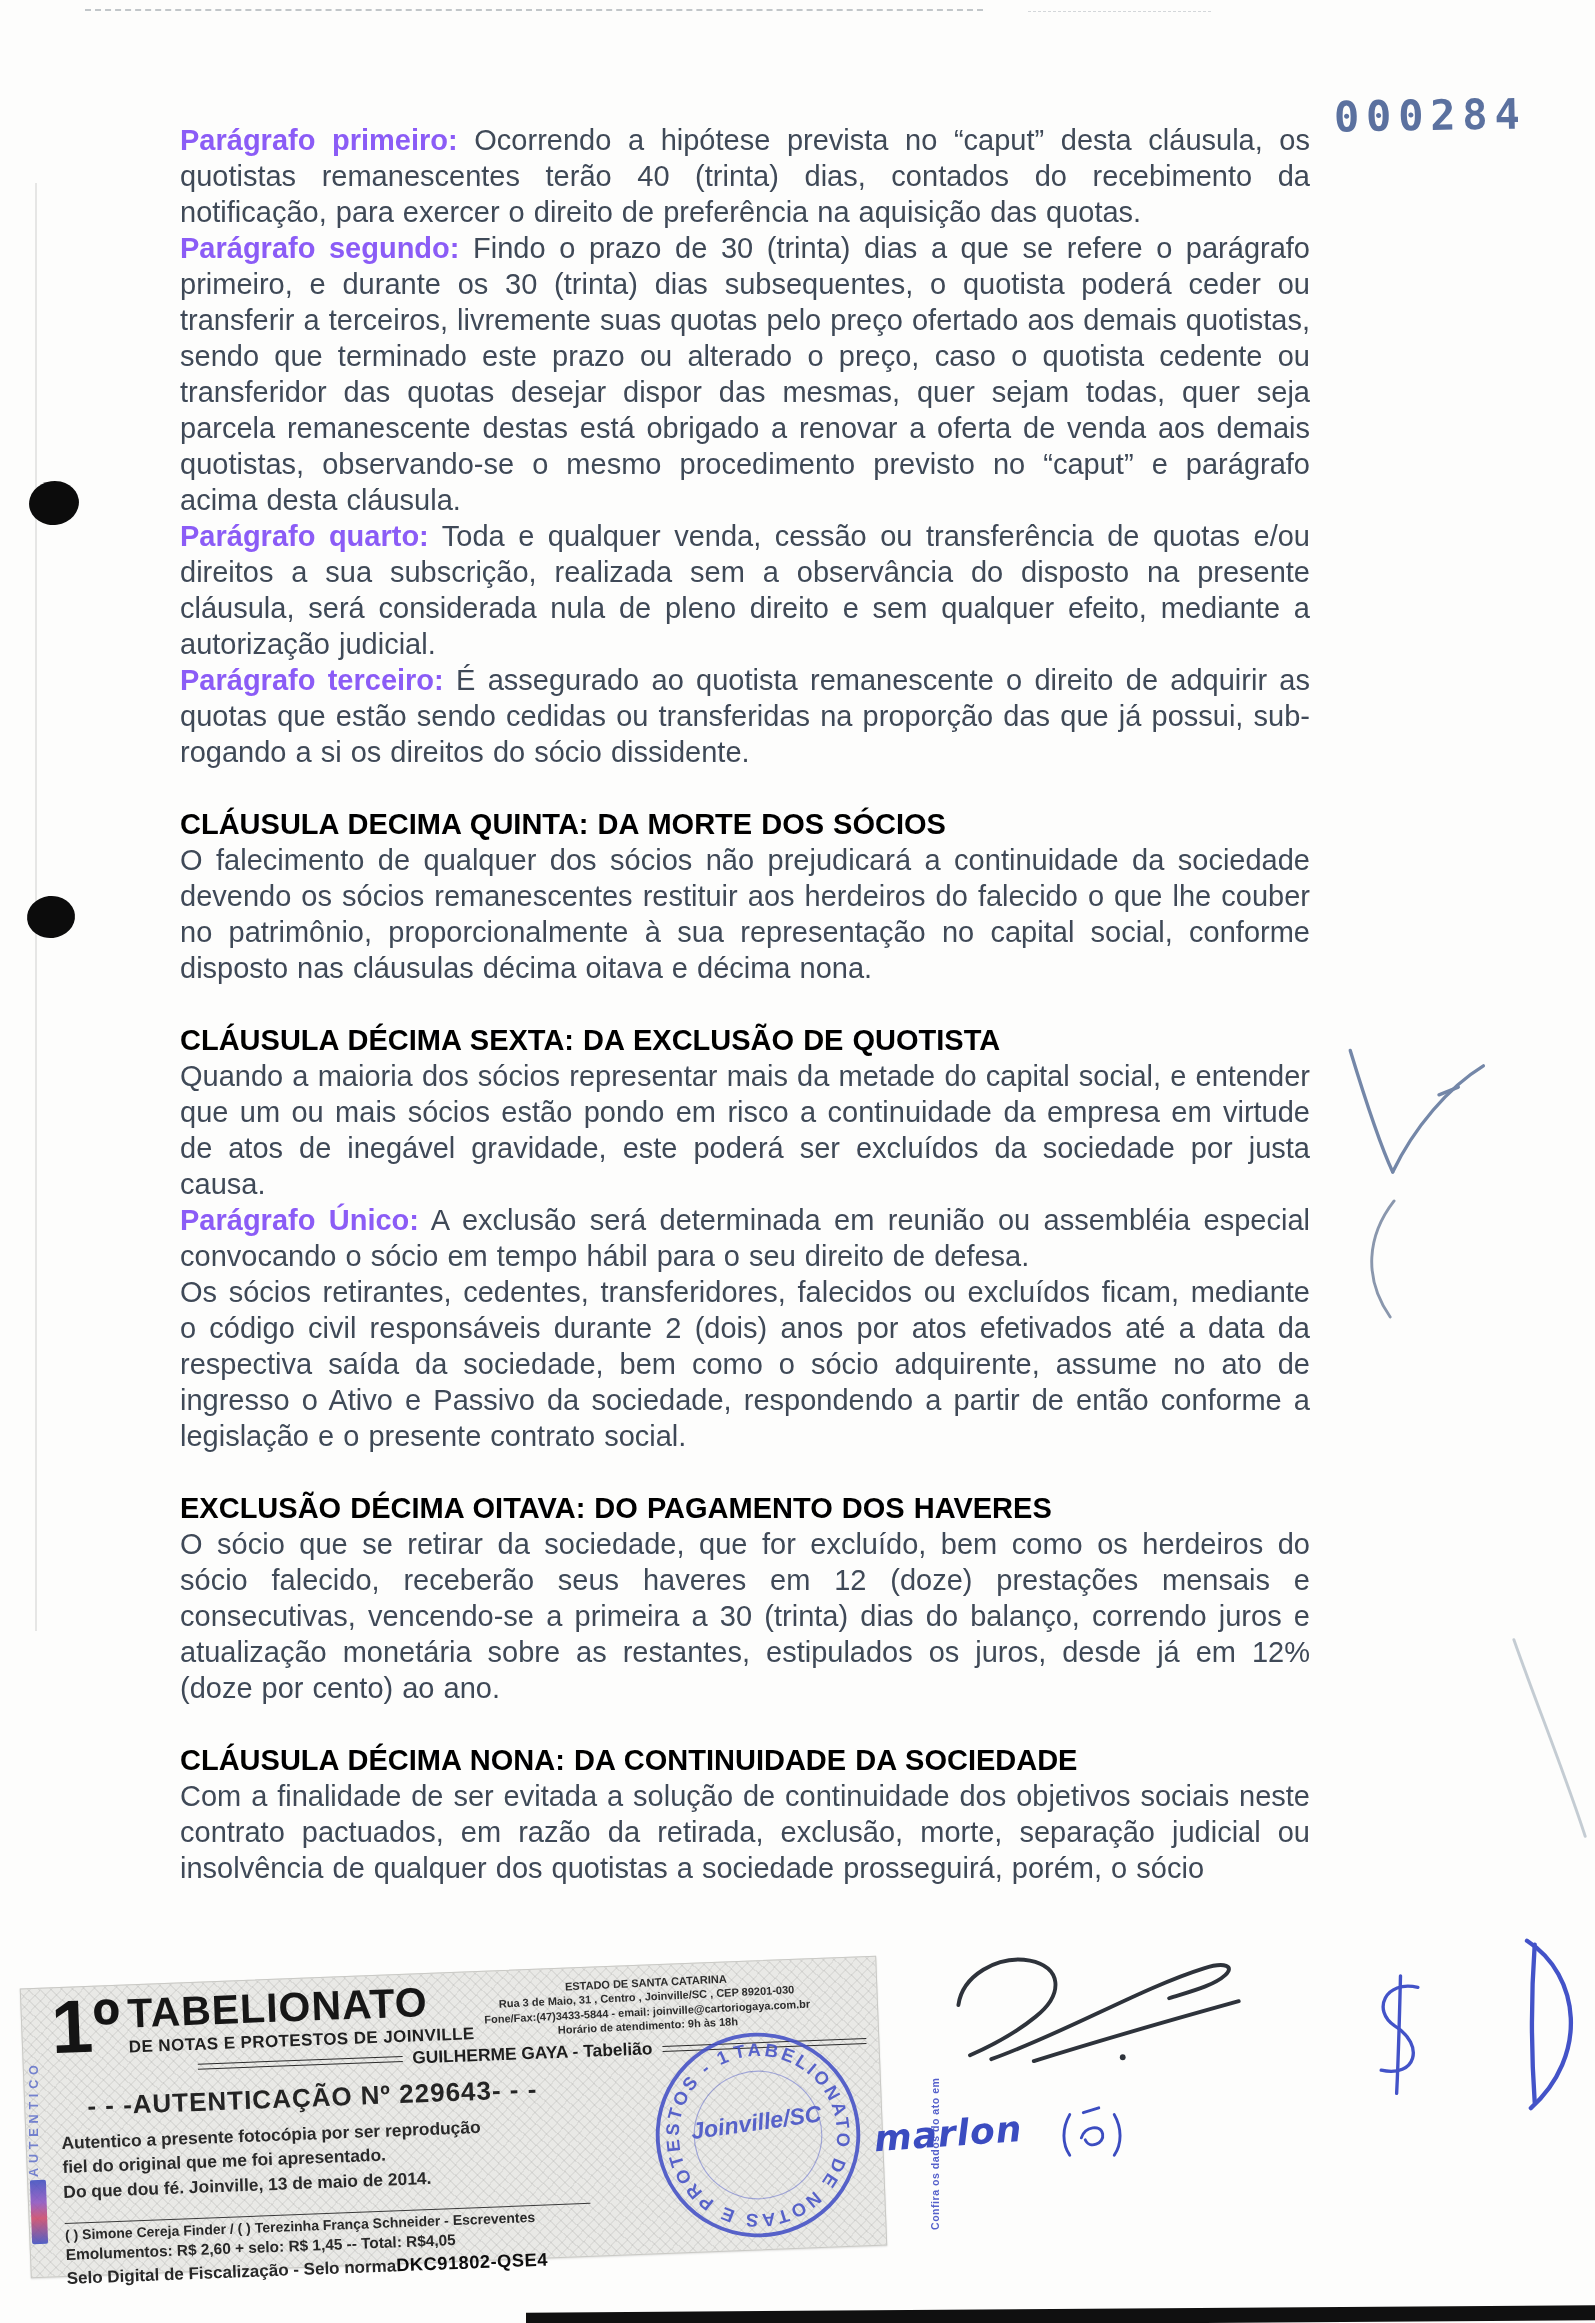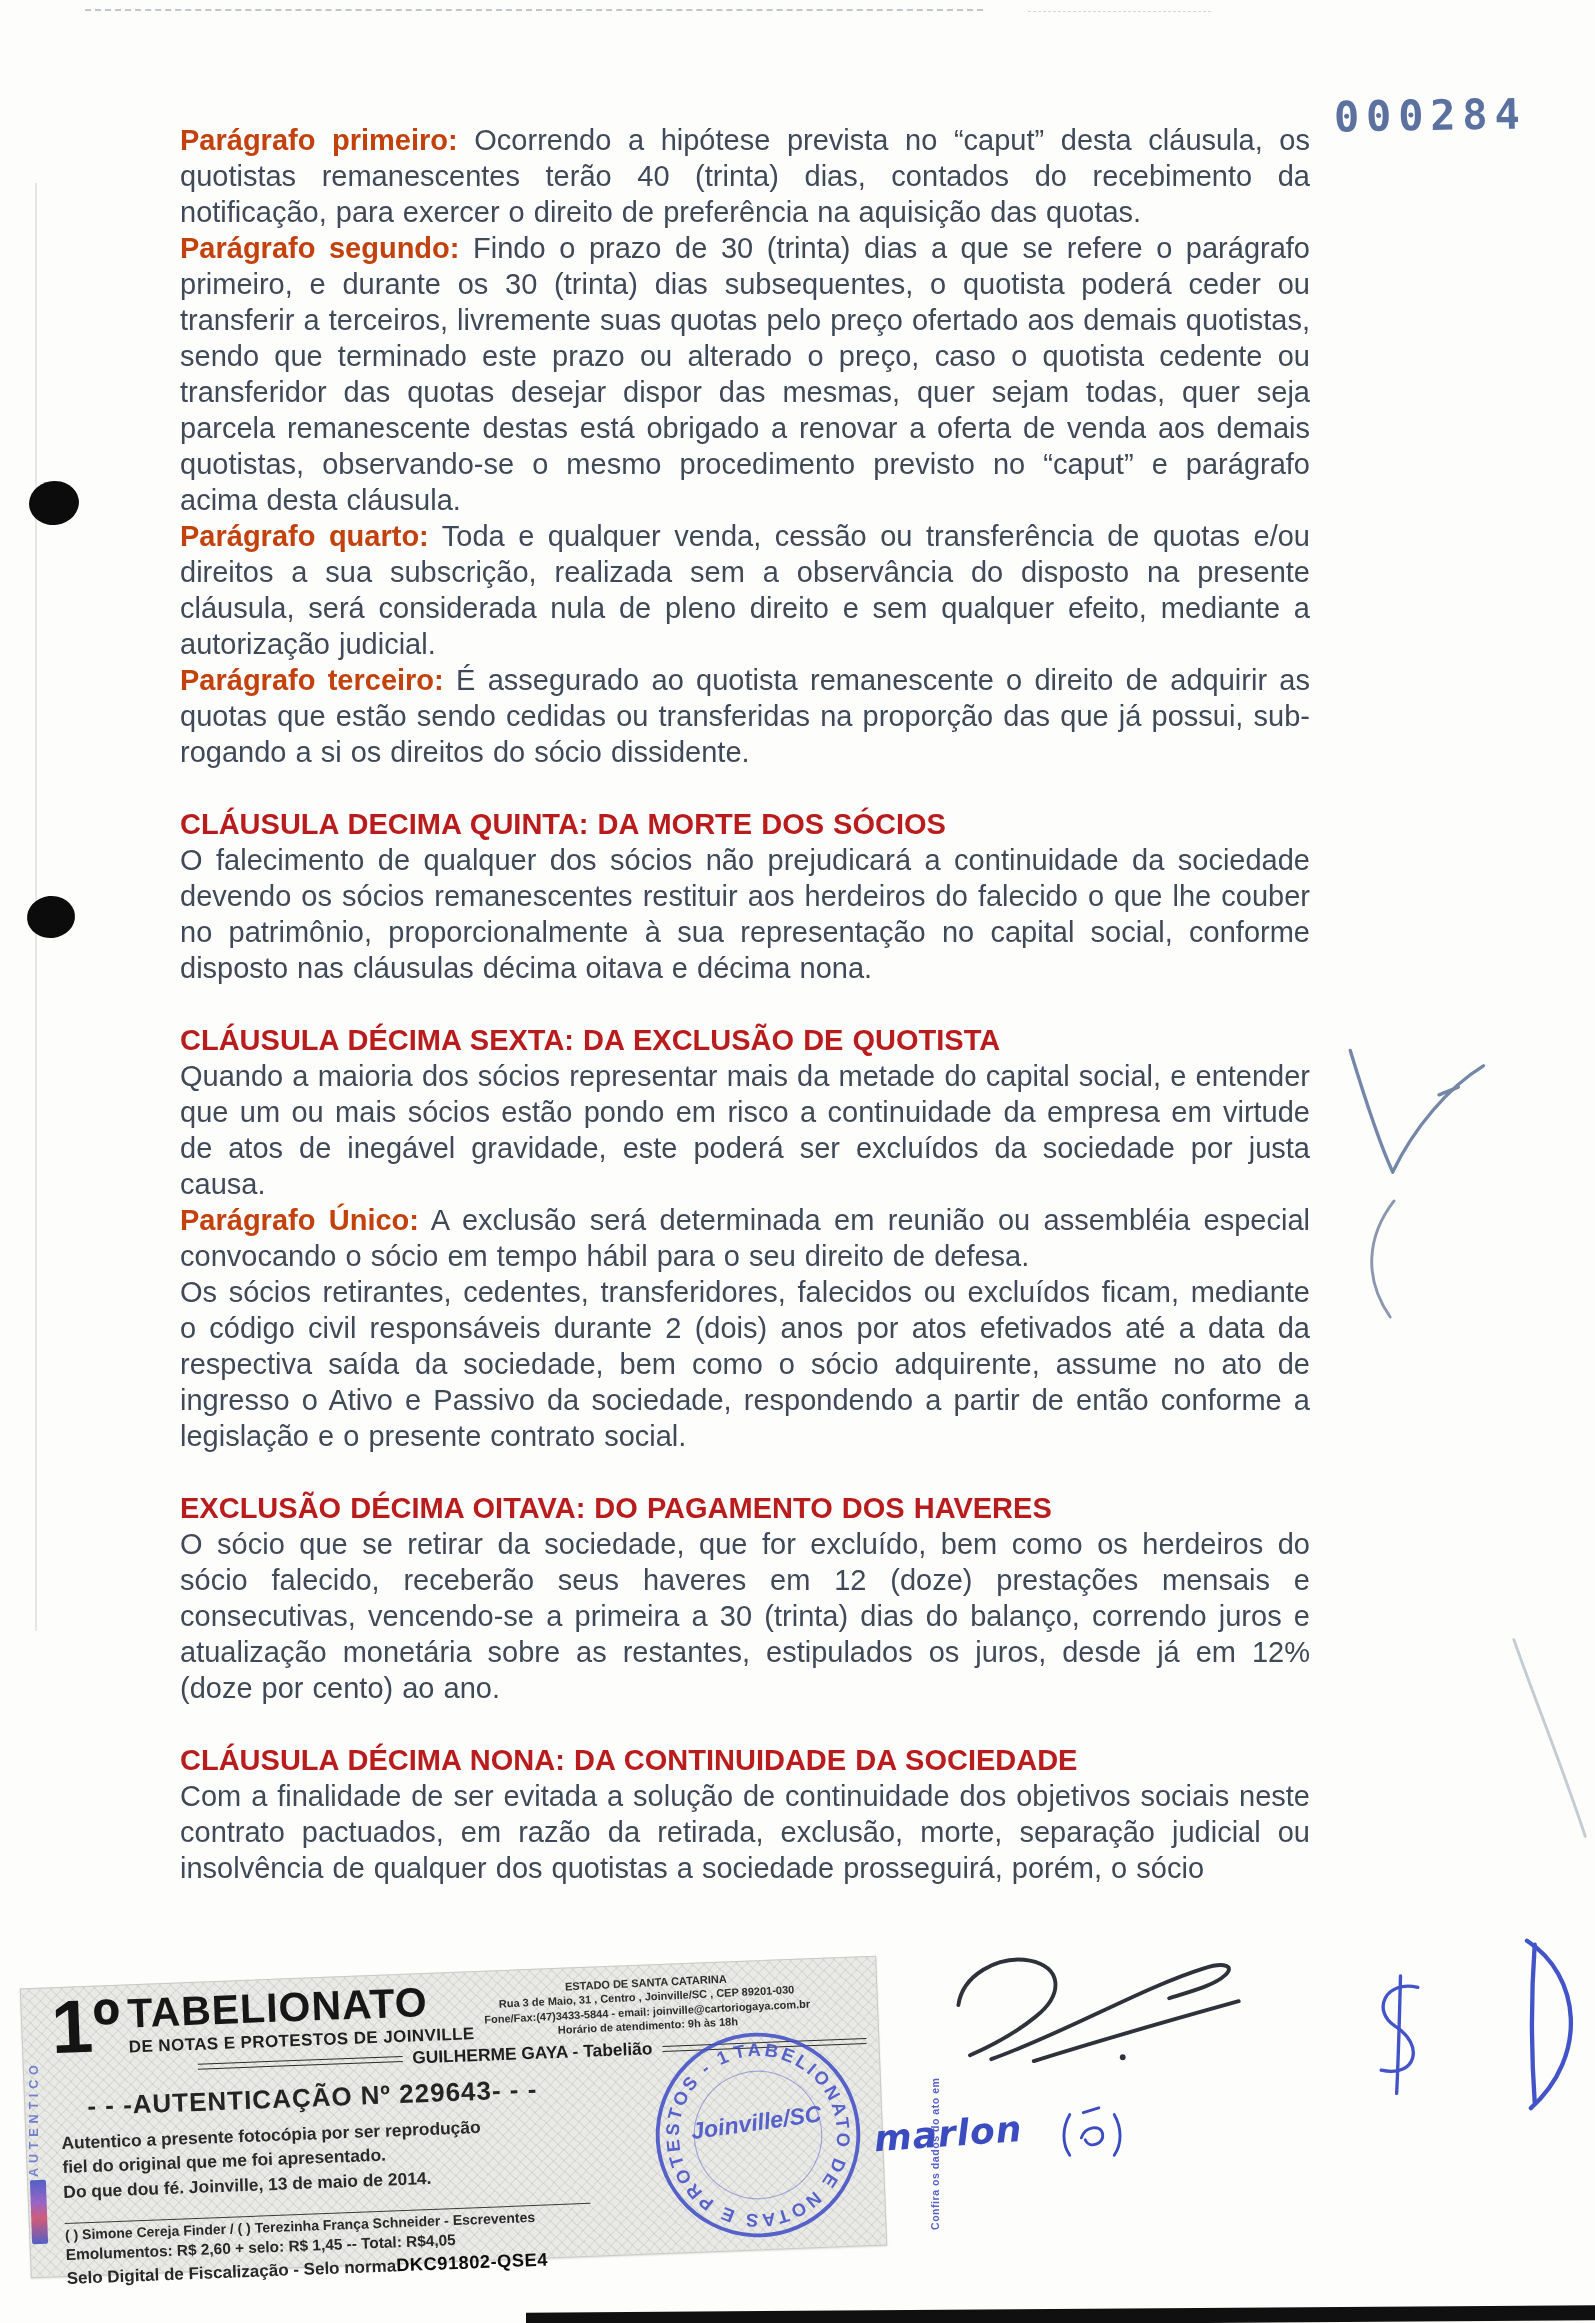--- a/index.html
+++ b/index.html
@@ -24,22 +24,22 @@
     color:#4a6295;letter-spacing:6.8px;transform:rotate(-1deg);opacity:.9;
   }
 
   
   .content{
     position:absolute;left:180px;top:122px;width:1130px;
     font-size:29px;line-height:36px;color:#3f4957;text-align:justify;
     word-spacing:1px;
   }
   .para{margin:0;}
-  .para b{color:#c2410c;margin-top:40px;}
-  .head{margin:36px 0 0 0;font-weight:bold;color:#b91c1c;text-align:left;}
+  .para b{color:#8b5cf6;margin-top:40px;}
+  .head{margin:36px 0 0 0;font-weight:bold;color:#000000;text-align:left;}
 
   
   .stamp{
     position:absolute;left:25px;top:1972px;width:857px;height:290px;
     transform:rotate(-2.2deg);
     background-color:#e9e9e6;
     background-image:
       repeating-linear-gradient(45deg, rgba(130,130,128,.14) 0 1.4px, transparent 1.4px 7.7px),
       repeating-linear-gradient(-45deg, rgba(130,130,128,.12) 0 1.4px, transparent 1.4px 7.7px);
     border:1px solid #c9c9c5;

